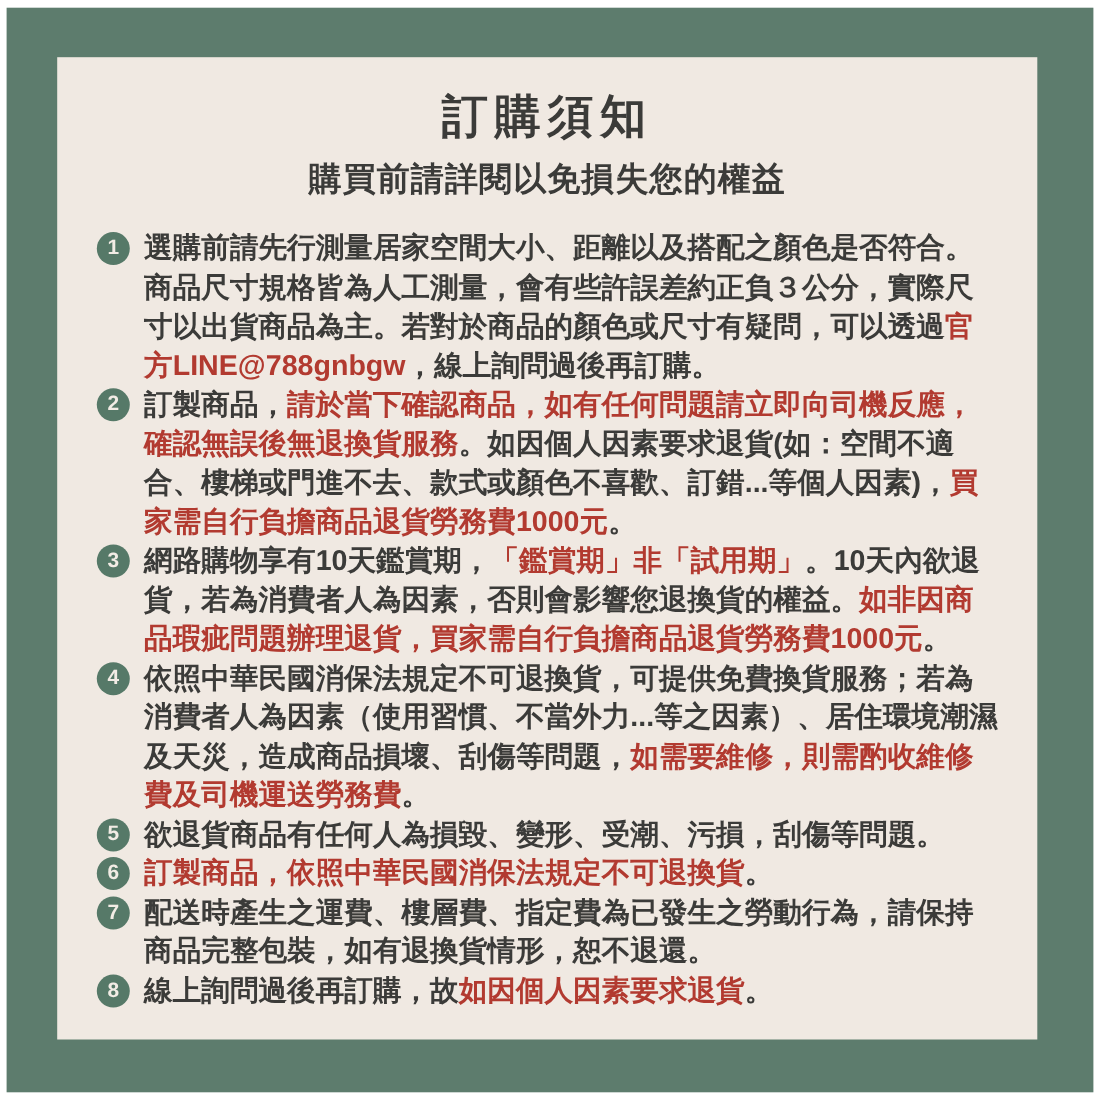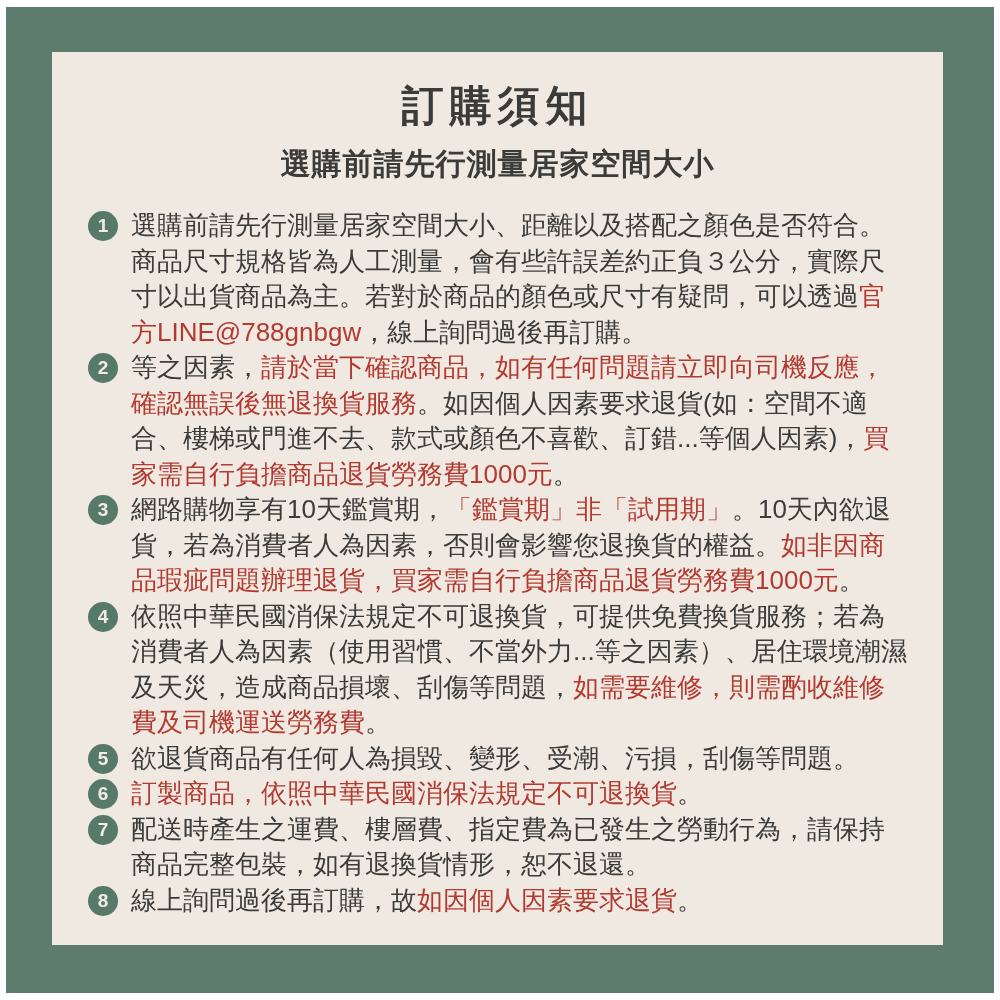--- a/index.html
+++ b/index.html
@@ -69,43 +69,43 @@
     font-weight: bold;
     display: flex;
     align-items: center;
     justify-content: center;
   }
   .item-text {
     margin: 0;
     flex: 1;
     font-size: 26px;
     line-height: 35.5px;
-    font-weight: 400;
+    font-weight: 700;
     color: var(--text-dark);
     text-align: left;
   }
   .seg.highlight { color: var(--highlight-red); }
   .seg.normal { color: var(--text-dark); }
 </style>
 </head>
 <body>
 
 <div class="page">
   <div class="frame">
     <div class="card">
       <h1 class="title">訂購須知</h1>
-      <h2 class="subtitle">選購前請先行測量居家空間大小</h2>
+      <h2 class="subtitle">購買前請詳閱以免損失您的權益</h2>
       <ol class="notice-list" id="notice-list">
           <li>
             <span class="badge">1</span>
             <p class="item-text"><span class="seg normal">選購前請先行測量居家空間大小、距離以及搭配之顏色是否符合。商品尺寸規格皆為人工測量，會有些許誤差約正負３公分，實際尺寸以出貨商品為主。若對於商品的顏色或尺寸有疑問，可以透過</span><span class="seg highlight">官方LINE@788gnbgw</span><span class="seg normal">，線上詢問過後再訂購。</span></p>
           </li>
           <li>
             <span class="badge">2</span>
-            <p class="item-text"><span class="seg normal">等之因素，</span><span class="seg highlight">請於當下確認商品，如有任何問題請立即向司機反應，確認無誤後無退換貨服務</span><span class="seg normal">。如因個人因素要求退貨(如：空間不適合、樓梯或門進不去、款式或顏色不喜歡、訂錯...等個人因素)，</span><span class="seg highlight">買家需自行負擔商品退貨勞務費1000元</span><span class="seg normal">。</span></p>
+            <p class="item-text"><span class="seg normal">訂製商品，</span><span class="seg highlight">請於當下確認商品，如有任何問題請立即向司機反應，確認無誤後無退換貨服務</span><span class="seg normal">。如因個人因素要求退貨(如：空間不適合、樓梯或門進不去、款式或顏色不喜歡、訂錯...等個人因素)，</span><span class="seg highlight">買家需自行負擔商品退貨勞務費1000元</span><span class="seg normal">。</span></p>
           </li>
           <li>
             <span class="badge">3</span>
             <p class="item-text"><span class="seg normal">網路購物享有10天鑑賞期，</span><span class="seg highlight">「鑑賞期」非「試用期」</span><span class="seg normal">。10天內欲退貨，若為消費者人為因素，否則會影響您退換貨的權益。</span><span class="seg highlight">如非因商品瑕疵問題辦理退貨，買家需自行負擔商品退貨勞務費1000元</span><span class="seg normal">。</span></p>
           </li>
           <li>
             <span class="badge">4</span>
             <p class="item-text"><span class="seg normal">依照中華民國消保法規定不可退換貨，可提供免費換貨服務；若為消費者人為因素（使用習慣、不當外力...等之因素）、居住環境潮濕及天災，造成商品損壞、刮傷等問題，</span><span class="seg highlight">如需要維修，則需酌收維修費及司機運送勞務費</span><span class="seg normal">。</span></p>
           </li>
           <li>

